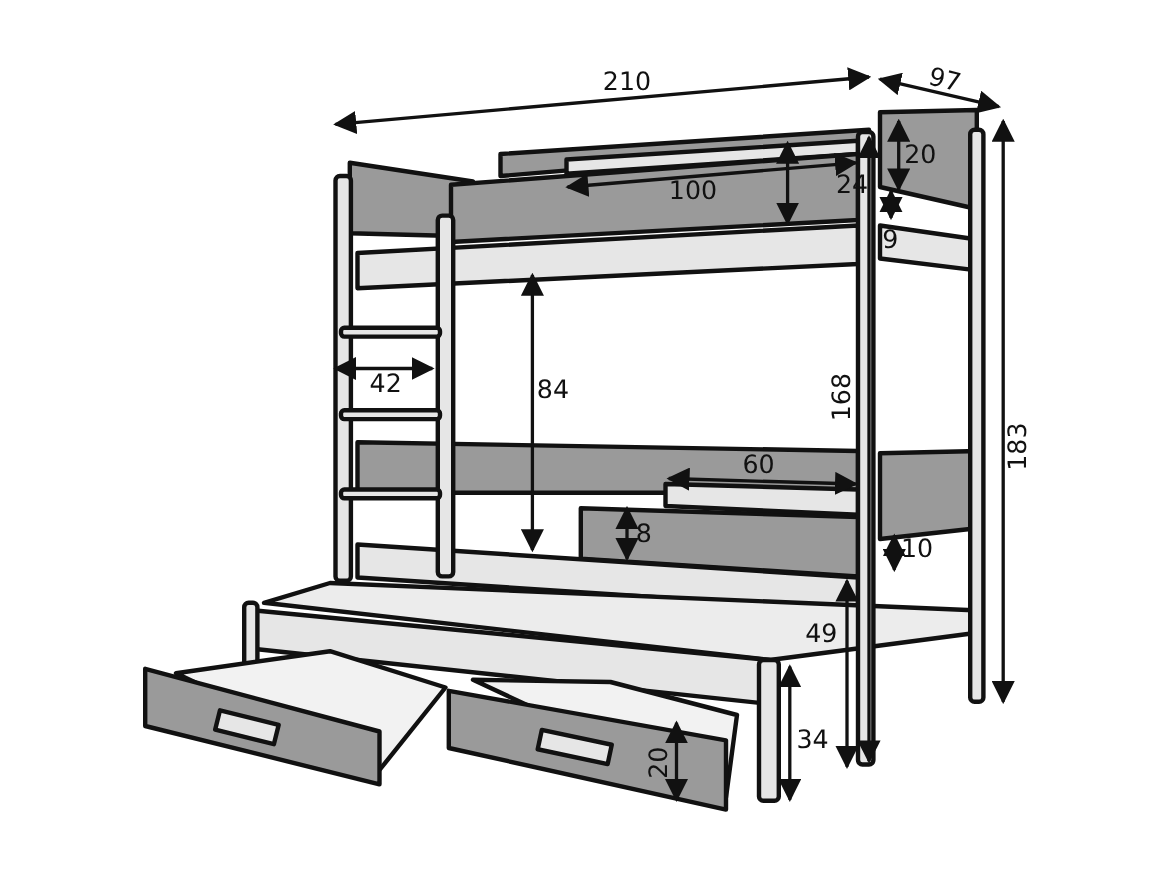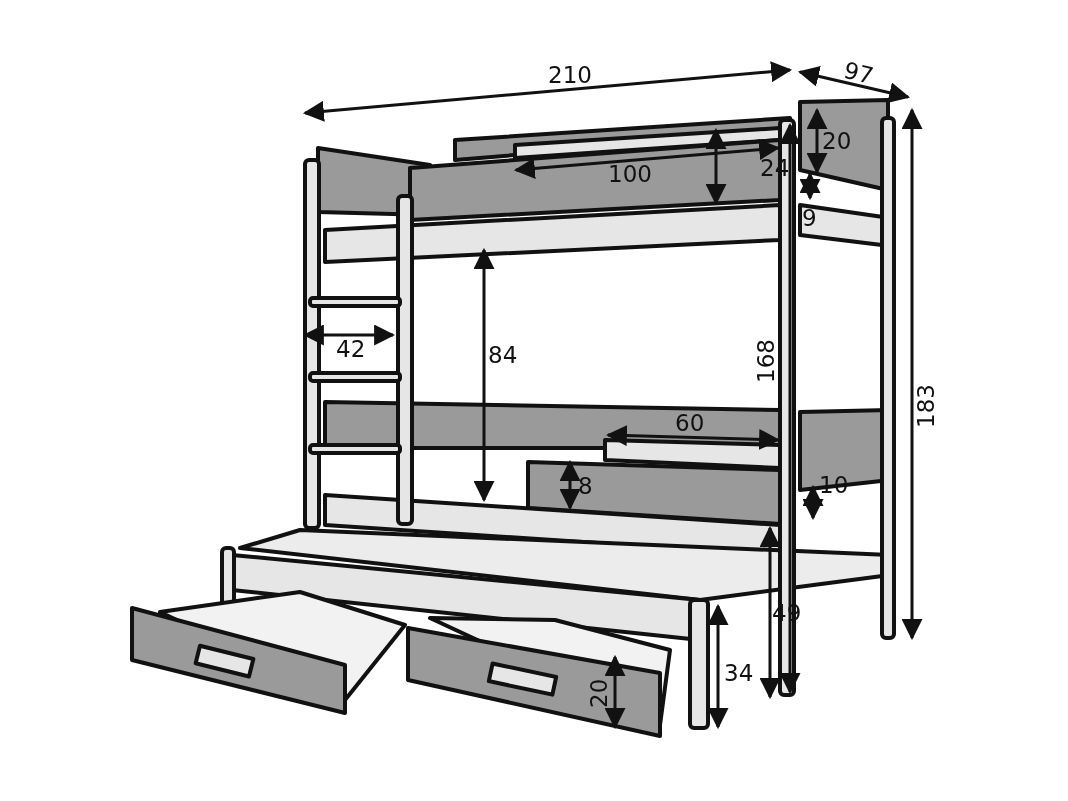--- a/index.html
+++ b/index.html
@@ -94,16 +94,16 @@
 <div class="dim-label rot" style="left:915px;top:428px;transform:rotate(-90deg);">183</div>
 <div class="dim-label rot" style="left:755px;top:383px;transform:rotate(-90deg);">168</div>
 <div class="dim-label" style="left:608px;top:163px;text-align:center;">100</div>
 <div class="dim-label" style="left:760px;top:157px;">24</div>
 <div class="dim-label" style="left:822px;top:130px;">20</div>
 <div class="dim-label" style="left:802px;top:207px;">9</div>
 <div class="dim-label" style="left:336px;top:338px;">42</div>
 <div class="dim-label" style="left:488px;top:344px;">84</div>
 <div class="dim-label" style="left:675px;top:412px;">60</div>
 <div class="dim-label" style="left:578px;top:475px;">8</div>
-<div class="dim-label" style="left:819px;top:474px;">10</div>
-<div class="dim-label" style="left:772px;top:566px;margin-top:36px;">49</div>
+<div class="dim-label" style="left:819px;top:488px;">10</div>
+<div class="dim-label" style="left:732px;top:566px;">49</div>
 <div class="dim-label" style="left:724px;top:662px;">34</div>
 <div class="dim-label rot" style="left:588px;top:708px;transform:rotate(-90deg);">20</div>
 
 </body></html>

